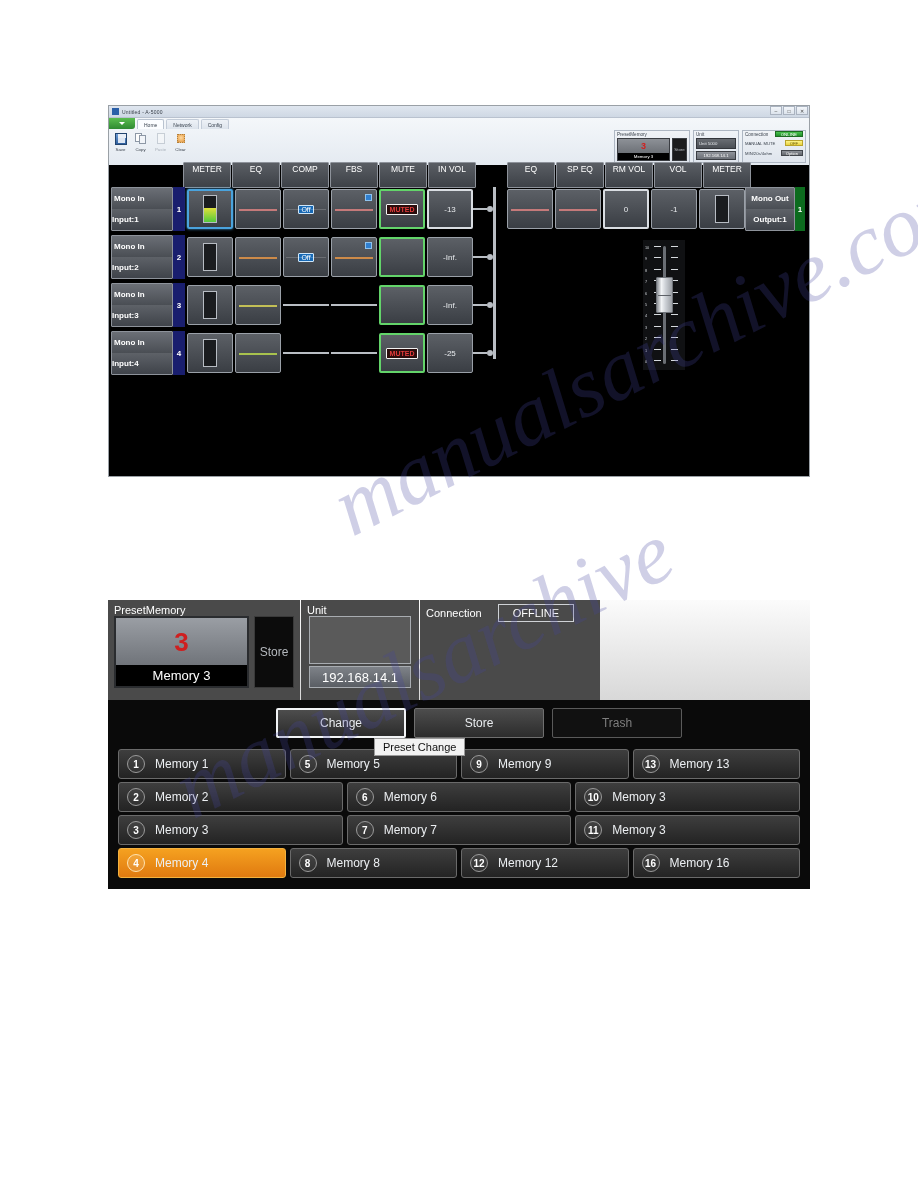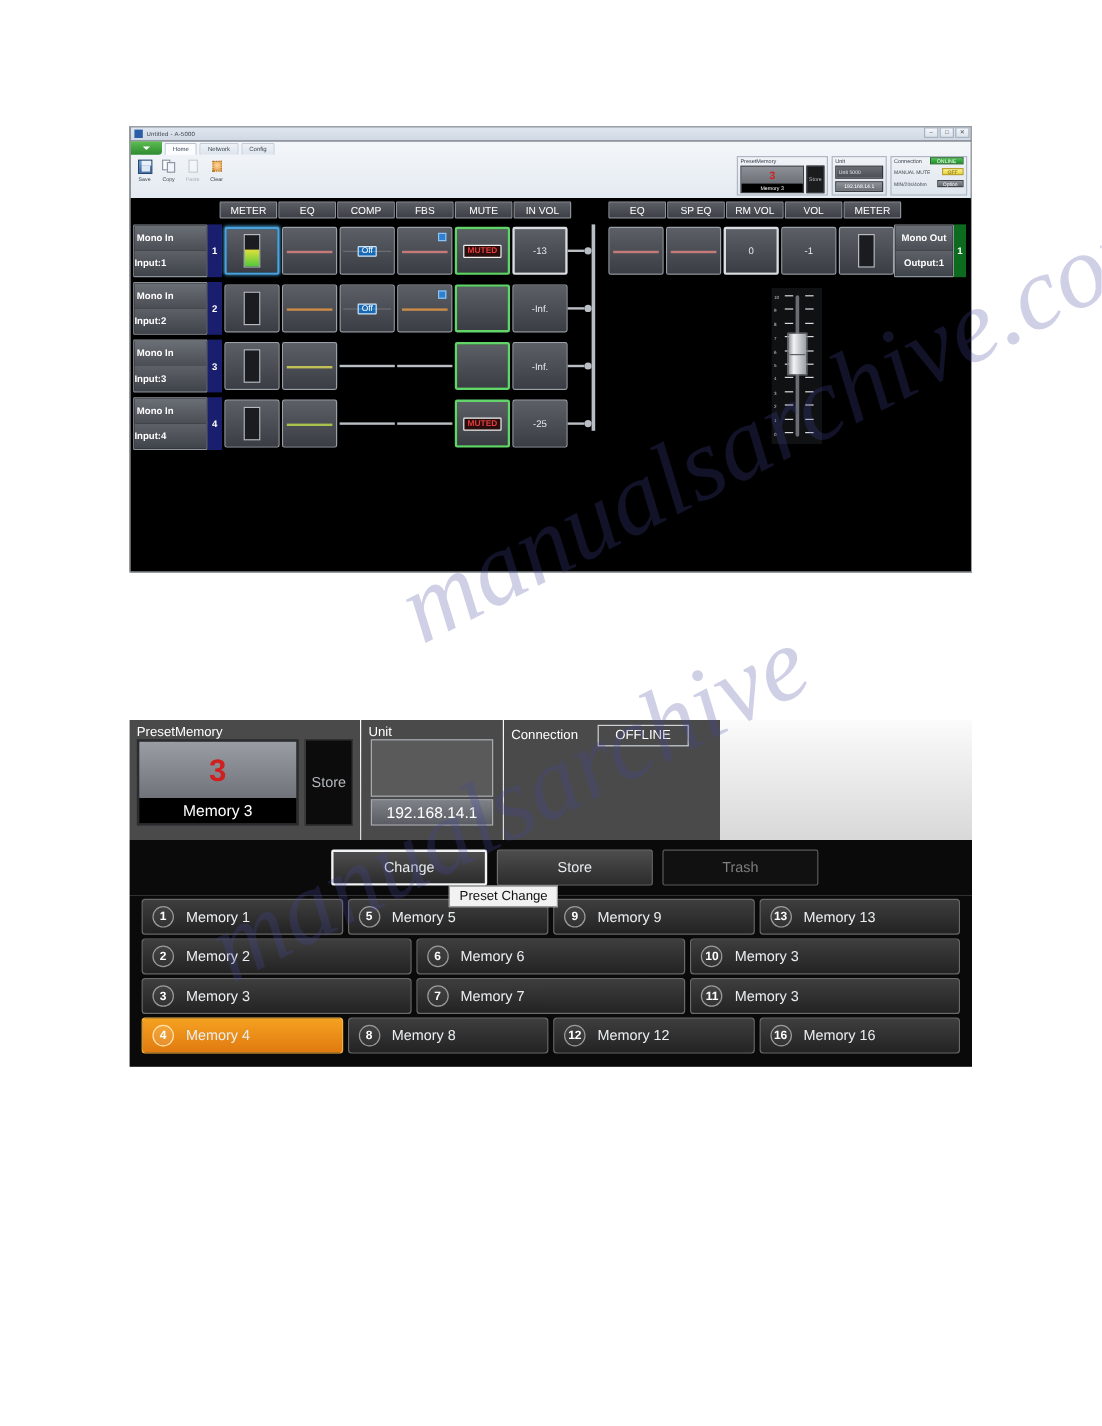--- a/index.html
+++ b/index.html
@@ -107,21 +107,21 @@
       box-sizing:border-box;color:#6b5c10;font-size:4.2px;padding:0 4px;height:6.5px;display:flex;align-items:center;}
   .badge-gray{background:linear-gradient(#8f939a,#63676d);border:1px solid #42464c;
       box-sizing:border-box;color:#fff;font-size:4.2px;padding:0 4px;height:6.5px;display:flex;align-items:center;}
 
   
   .mixer{position:absolute;left:0;top:59px;right:0;bottom:0;background:#000;}
   .col-hdr-row{display:flex;height:16px;align-items:center;}
   .col-hdr{
     background:linear-gradient(#5a5e64,#3d4147);border:1px solid #8d929a;
     box-sizing:border-box;color:#fff;font-size:8.5px;text-align:center;
-    height:14px;line-height:13px;border-radius:1px;
+    height:26px;line-height:13px;border-radius:1px;
   }
   .ch-row{display:flex;height:48px;align-items:center;}
   .ch-label{
     width:62px;height:44px;display:flex;flex-direction:column;
     border:1px solid #8d929a;box-sizing:border-box;border-radius:1px;overflow:hidden;
   }
   .ch-label .l1{flex:1;background:linear-gradient(#6b6f76,#4a4e54);color:#fff;
     font-size:8px;font-weight:bold;display:flex;align-items:center;padding-left:2px;}
   .ch-label .l2{flex:1;background:linear-gradient(#5e6268,#3f434a);color:#fff;
     font-size:8px;font-weight:bold;display:flex;align-items:center;}

